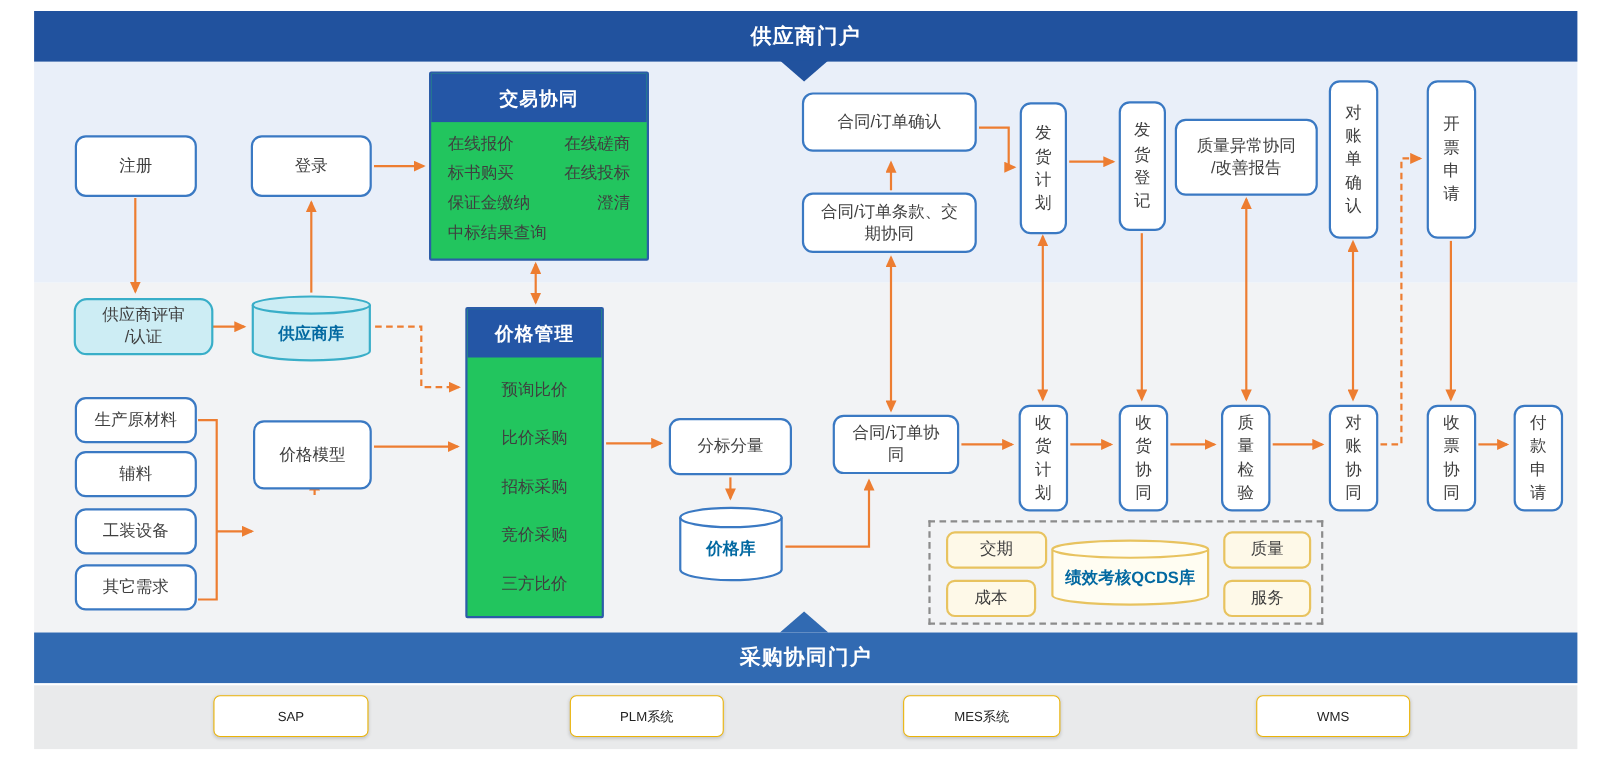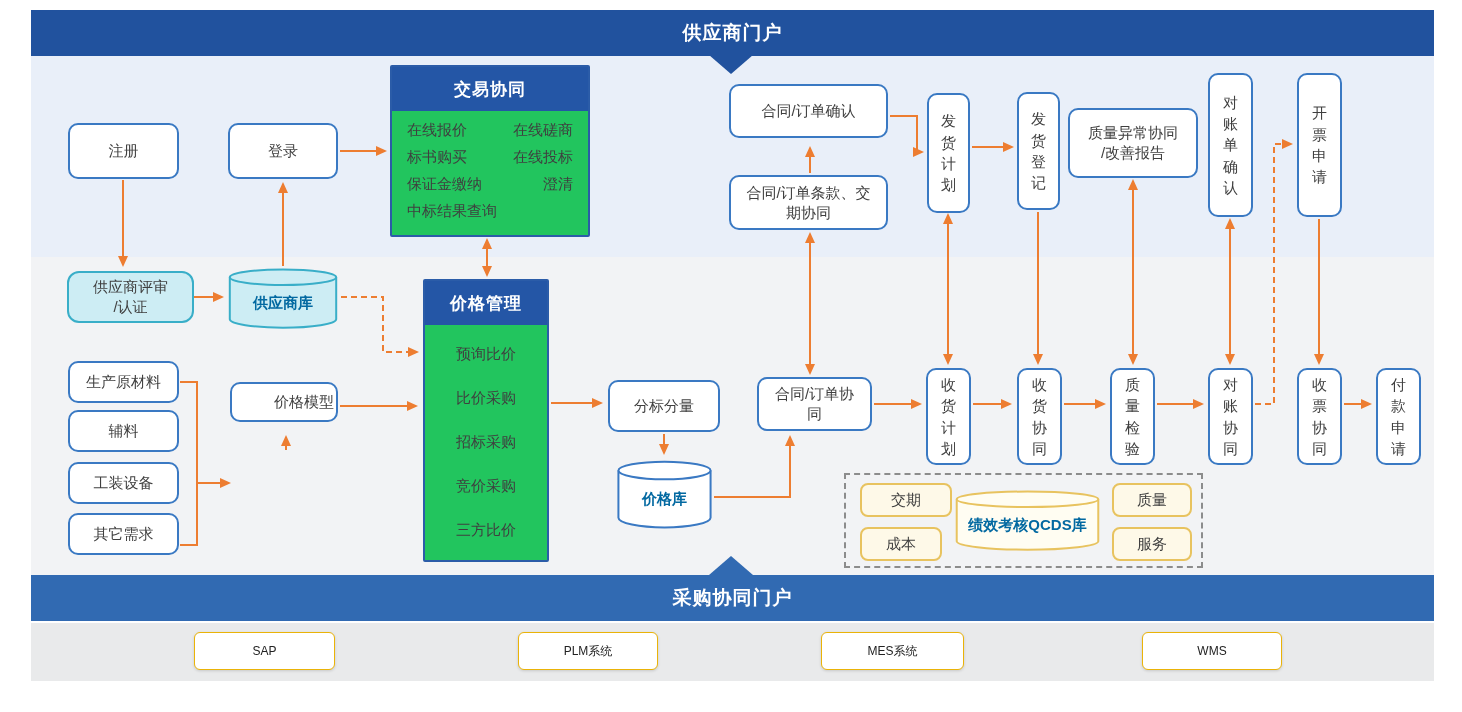--- a/index.html
+++ b/index.html
@@ -155,21 +155,21 @@
   <div class="node" style="left:68px;top:410px;width:111px;height:42px;">
     <span>辅料</span>
   </div>
   <div class="node" style="left:68px;top:462px;width:111px;height:42px;">
     <span>工装设备</span>
   </div>
   <div class="node" style="left:68px;top:513px;width:111px;height:42px;">
     <span>其它需求</span>
   </div>
 
-  <div class="node" style="left:230px;top:382px;width:108px;height:40px;justify-content:flex-end;">
+  <div class="node" style="left:230px;top:382px;width:108px;height:63px;">
     <span>价格模型</span>
   </div>
 
 
   <div class="node" style="left:608px;top:380px;width:112px;height:52px;">
     <span>分标分量</span>
   </div>
 
   <div class="cyl" style="left:616px;top:460px;width:97px;height:70px;">
     <svg viewBox="0 0 120 80" preserveAspectRatio="none">

